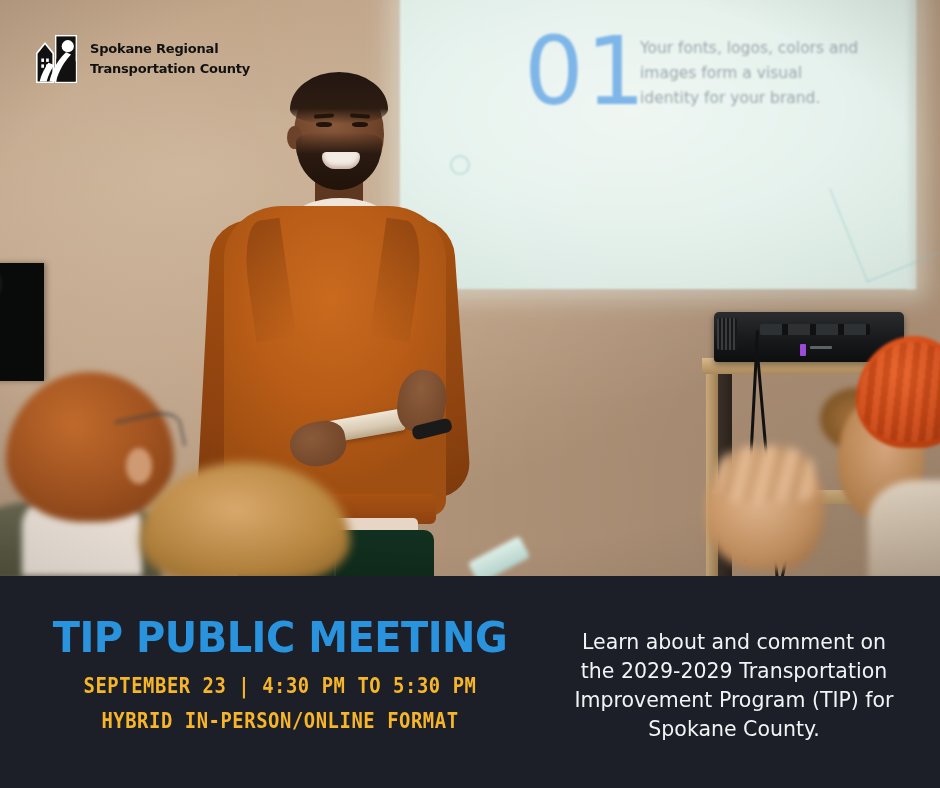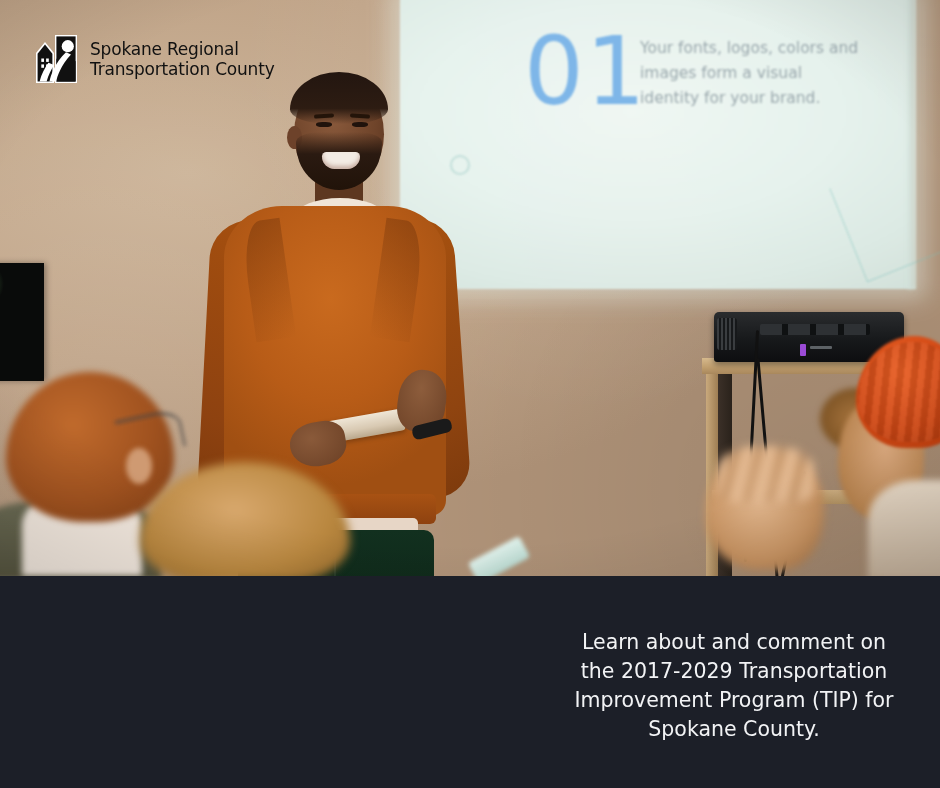--- a/index.html
+++ b/index.html
@@ -419,22 +419,22 @@
     left: 33px;
     top: 33px;
     display: flex;
     align-items: center;
     gap: 11px;
     z-index: 12;
   }
   .logo-mark { width: 46px; height: 52px; display: block; }
   .logo-text {
     font-family: "DejaVu Sans", sans-serif;
-    font-size: 17px;
-    font-weight: 400;
+    font-size: 13px;
+    font-weight: 700;
     line-height: 20px;
     color: #111111;
     letter-spacing: -0.2px;
     white-space: nowrap;
   }
 
   
   .banner {
     position: absolute;
     left: 0;
@@ -592,16 +592,21 @@
                L16.5 48.6 C17 45.2 18.4 41 20.6 36.4 C23.4 30.4 27.5 24.6 33 19.2 Z" fill="#ffffff"></path>
       <path d="M21.2 32 C18.2 36.6 15.4 42 13.6 48.4 L6.6 48.4 C8.4 41.4 11.6 35.2 15.4 29.8 Z" fill="#ffffff"></path>
     </svg>
     <div class="logo-text">
       <div>Spokane Regional</div>
       <div>Transportation County</div>
     </div>
   </div>
 
   <div class="banner">
-    <div class="banner-right">Learn about and comment on the 2017-2029 Transportation Improvement Program (TIP) for Spokane County.</div>
+    <div class="banner-left">
+      <div class="headline">TIP PUBLIC MEETING</div>
+      <div class="subline">SEPTEMBER 23 | 4:30 PM TO 5:30 PM</div>
+      <div class="subline2">HYBRID IN-PERSON/ONLINE FORMAT</div>
+    </div>
+    <div class="banner-right">Learn about and comment on the 2029-2029 Transportation Improvement Program (TIP) for Spokane County.</div>
   </div>
 
 </div>
 
 </body></html>

